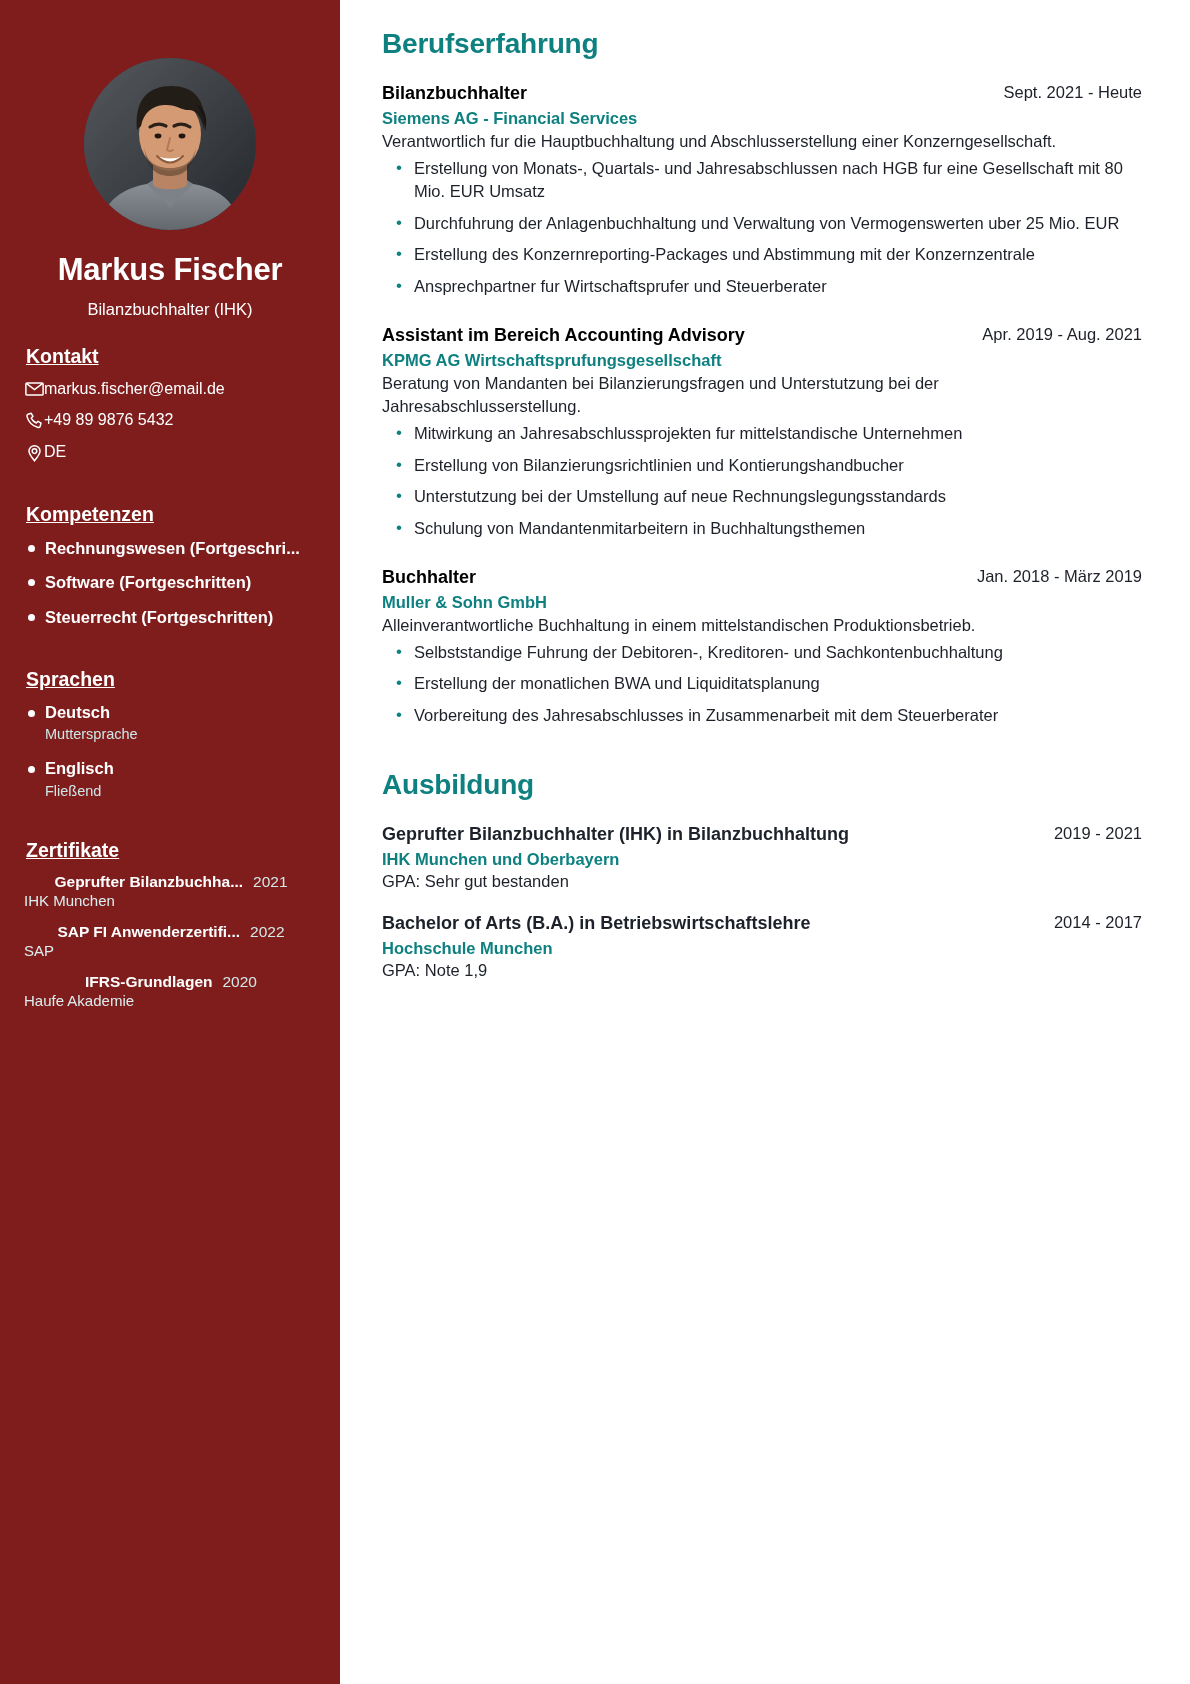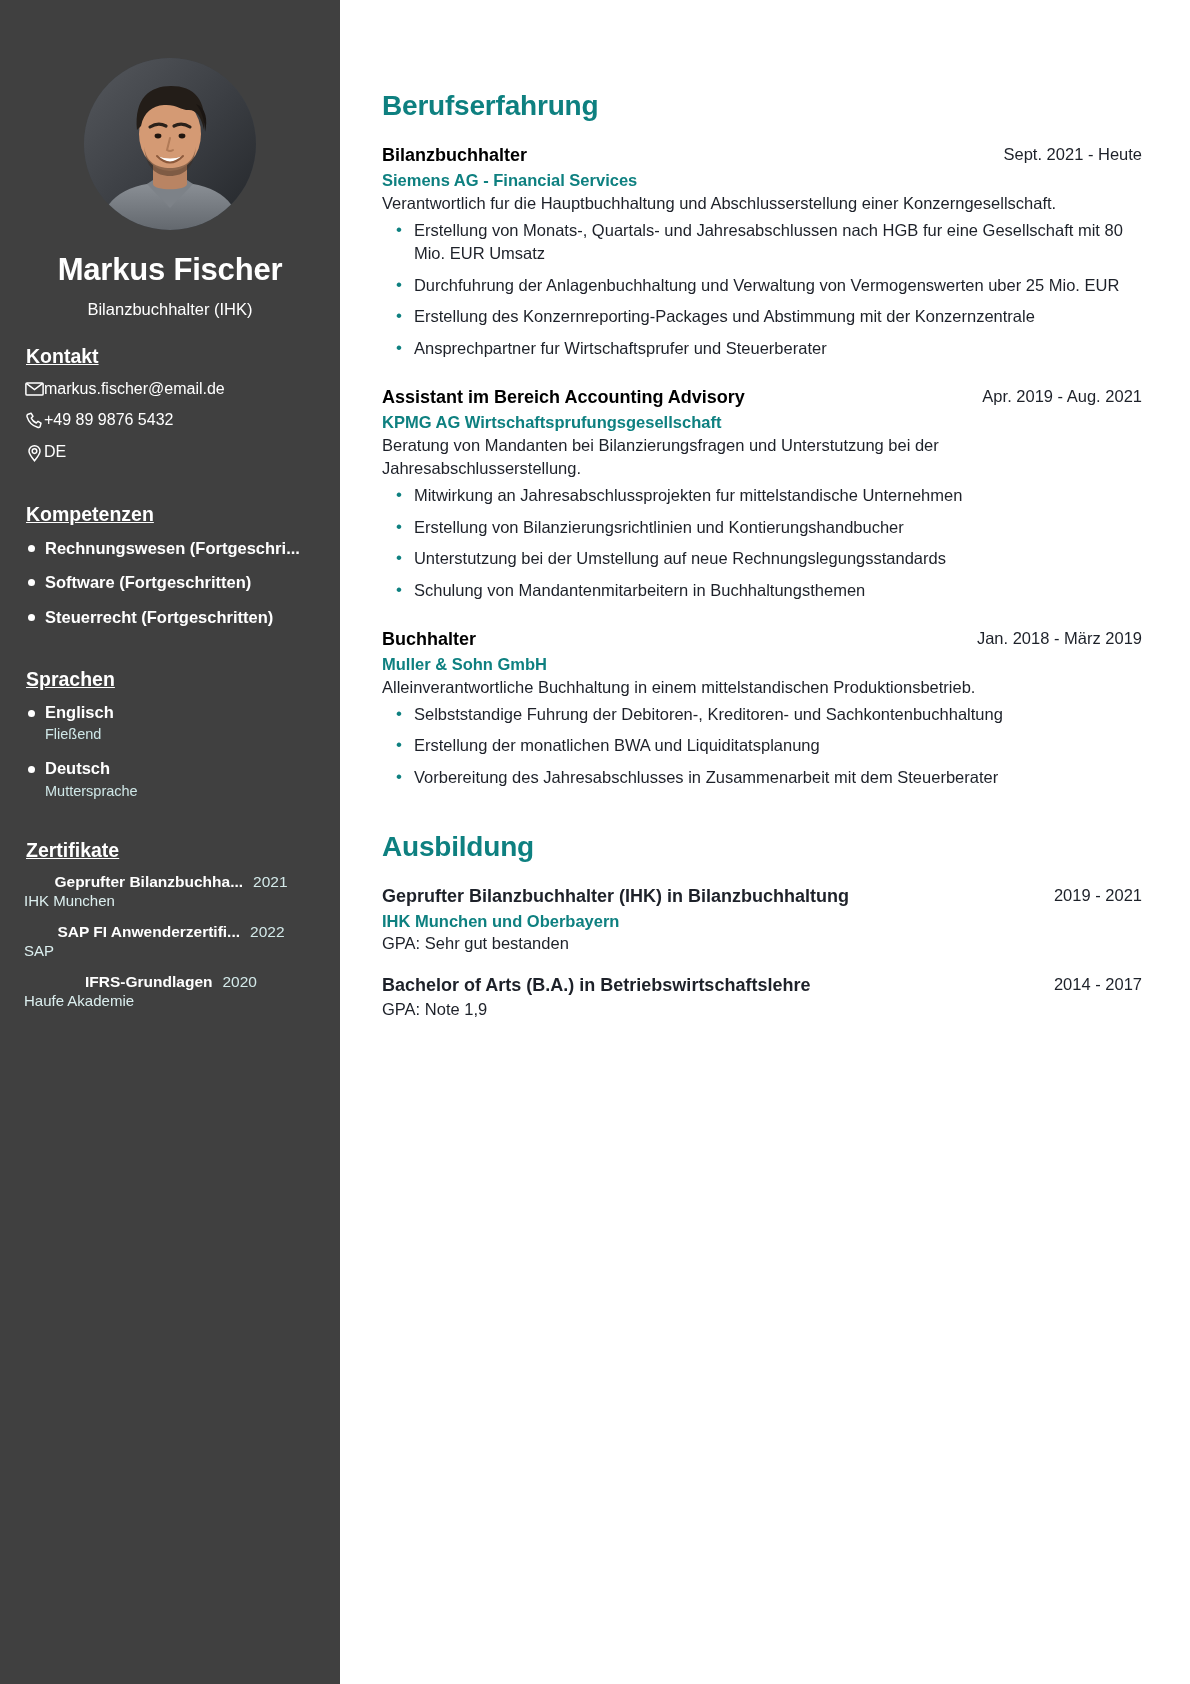--- a/index.html
+++ b/index.html
@@ -15,21 +15,21 @@
     height: 1684px;
     background: #ffffff;
     overflow: hidden;
     display: flex;
   }
 
   
   .sidebar {
     width: 340px;
     flex: 0 0 340px;
-    background: #404040;
+    background: #7f1d1d;
     color: #ffffff;
     padding: 0 22px 30px 22px;
     position: relative;
   }
 
   .avatar-wrap {
     display: flex;
     justify-content: center;
     padding-top: 58px;
   }
@@ -153,23 +153,22 @@
   .cert-issuer {
     font-size: 15px;
     color: #dcefef;
     font-weight: 400;
     margin-top: 1px;
   }
 
   
   .main {
     flex: 1;
-    padding: 46px 48px 40px 42px;
+    padding: 28px 48px 40px 42px;
     color: #1d2129;
-    margin-top: 44px;
   }
 
   .section-title {
     font-size: 28px;
     font-weight: bold;
     color: #0e8080;
     letter-spacing: -0.2px;
     margin-bottom: 22px;
   }
   .section-title.second { margin-top: 42px; }
@@ -338,31 +337,31 @@
     <div class="bullet-line">
       <span class="dot"></span>
       <span class="txt">Steuerrecht (Fortgeschritten)</span>
     </div>
 
     <div class="side-heading spaced">Sprachen</div>
 
     <div class="lang-item">
       <div class="lang-head">
         <span class="dot"></span>
-        <span>Englisch</span>
-      </div>
-      <div class="lang-level">Fließend</div>
+        <span>Deutsch</span>
+      </div>
+      <div class="lang-level">Muttersprache</div>
     </div>
 
     <div class="lang-item">
       <div class="lang-head">
         <span class="dot"></span>
-        <span>Deutsch</span>
-      </div>
-      <div class="lang-level">Muttersprache</div>
+        <span>Englisch</span>
+      </div>
+      <div class="lang-level">Fließend</div>
     </div>
 
     <div class="side-heading spaced">Zertifikate</div>
 
     <div class="cert-item">
       <div class="cert-top">
         <span class="cert-name">Geprufter Bilanzbuchha...</span>
         <span class="cert-year">2021</span>
       </div>
       <div class="cert-issuer">IHK Munchen</div>
@@ -476,17 +475,18 @@
       </div>
       <div class="entry-org">IHK Munchen und Oberbayern</div>
       <div class="entry-gpa">GPA: Sehr gut bestanden</div>
     </div>
 
     <div class="edu-entry">
       <div class="entry-head">
         <div class="edu-role">Bachelor of Arts (B.A.) in Betriebswirtschaftslehre</div>
         <div class="entry-date">2014 - 2017</div>
       </div>
+      <div class="entry-org">Hochschule Munchen</div>
       <div class="entry-gpa">GPA: Note 1,9</div>
     </div>
 
   </main>
 </div>
 
 </body></html>

